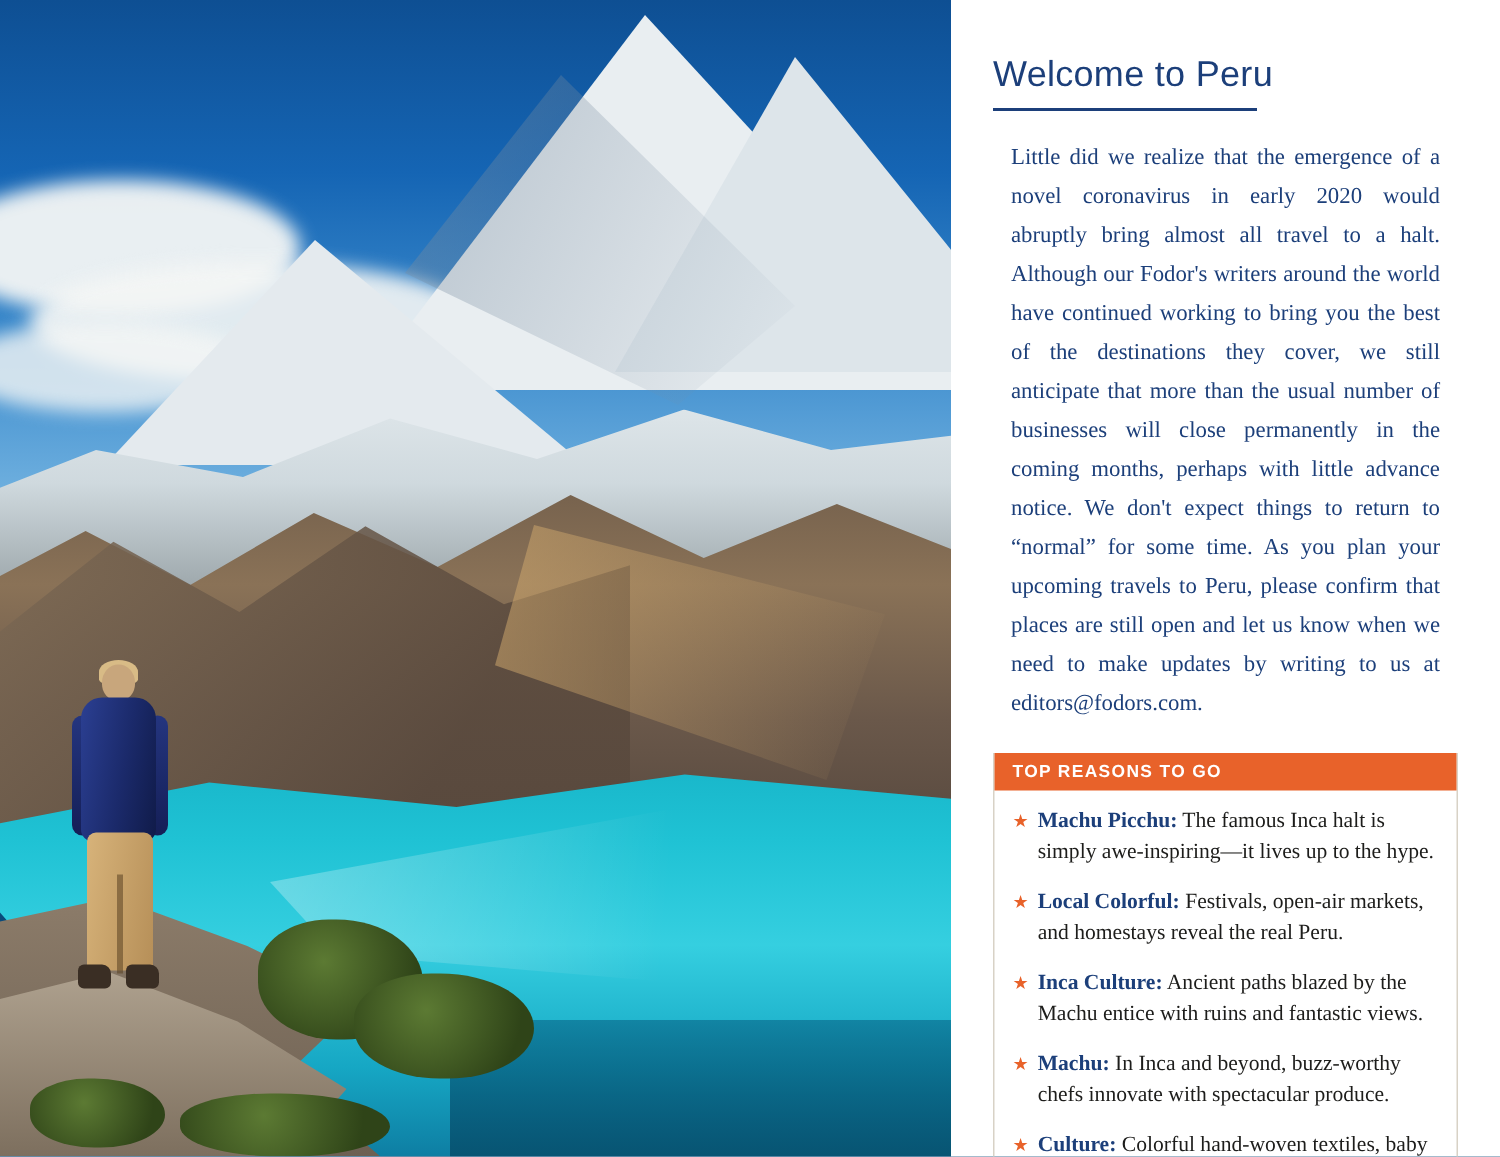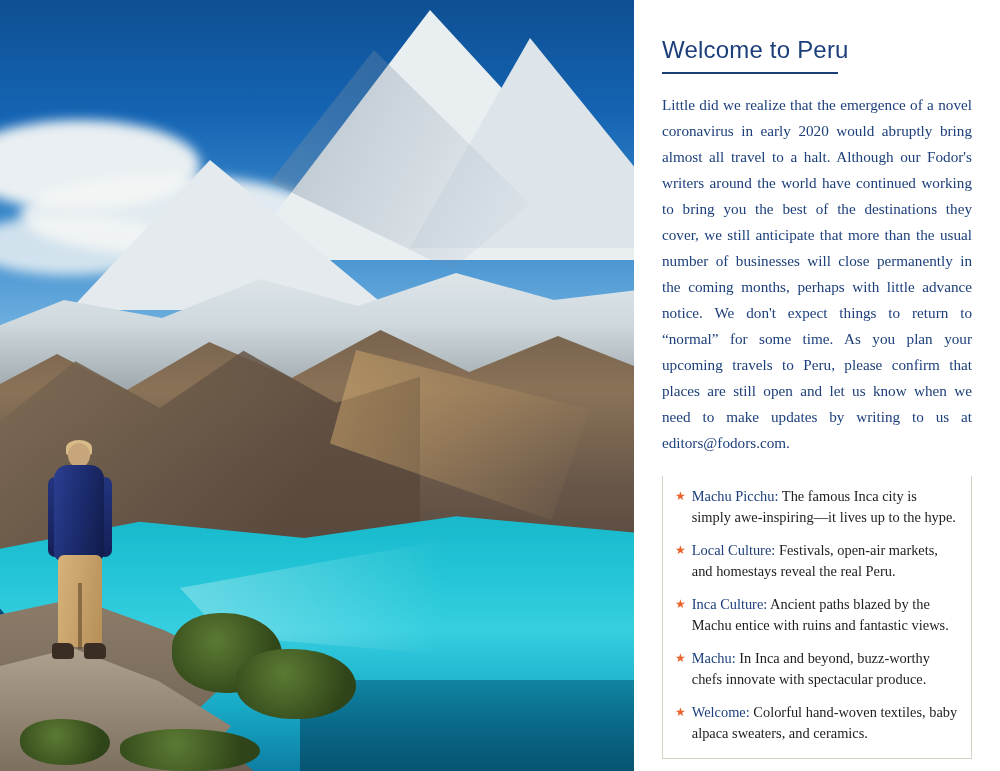--- a/index.html
+++ b/index.html
@@ -211,21 +211,21 @@
     color: #1c3f7a;
     padding-bottom: 8px;
   }
   .title-rule {
     width: 176px;
     height: 2px;
     background: #1c3f7a;
     margin: 0 0 18px 0;
   }
   p.intro {
-    margin: 0;
+    margin: 12px;
     color: #1c3f7a;
     font-size: 15.2px;
     line-height: 26px;
     text-align: justify;
     text-justify: inter-word;
     font-family: "Liberation Serif", serif;
   }
 
   .reasons {
     margin-top: 20px;
@@ -258,21 +258,21 @@
     flex: 0 0 auto;
   }
   .reason-text {
     color: #1d1d1b;
     font-size: 14.4px;
     line-height: 21px;
     font-family: "Liberation Serif", serif;
   }
   .reason-text b {
     color: #1c3f7a;
-    font-weight: normal;
+    font-weight: bold;
   }
 </style>
 </head>
 <body>
 
 <div class="page">
 
   <div class="photo">
     <div class="sky"></div>
     <div class="cloud c1"></div>
@@ -314,43 +314,44 @@
       <div class="h-boot right"></div>
     </div>
   </div>
 
   <div class="content">
     <h1 class="title">Welcome to Peru</h1>
     <div class="title-rule"></div>
     <p class="intro">Little did we realize that the emergence of a novel coronavirus in early 2020 would abruptly bring almost all travel to a halt. Although our Fodor's writers around the world have continued working to bring you the best of the destinations they cover, we still anticipate that more than the usual number of businesses will close permanently in the coming months, perhaps with little advance notice. We don't expect things to return to “normal” for some time. As you plan your upcoming travels to Peru, please confirm that places are still open and let us know when we need to make updates by writing to us at editors@fodors.com.</p>
 
     <div class="reasons">
+      <div class="reasons-head">TOP REASONS TO GO</div>
       <div class="reasons-body">
 
         <div class="reason">
           <span class="star">★</span>
-          <span class="reason-text"><b>Machu Picchu:</b><span> The famous Inca city is simply awe-inspiring—it lives up to the hype.</span></span>
-        </div>
-
-        <div class="reason">
-          <span class="star">★</span>
-          <span class="reason-text"><b>Local Culture:</b><span> Festivals, open-air markets, and homestays reveal the real Peru.</span></span>
+          <span class="reason-text"><b>Machu Picchu:</b><span> The famous Inca halt is simply awe-inspiring—it lives up to the hype.</span></span>
+        </div>
+
+        <div class="reason">
+          <span class="star">★</span>
+          <span class="reason-text"><b>Local Colorful:</b><span> Festivals, open-air markets, and homestays reveal the real Peru.</span></span>
         </div>
 
         <div class="reason">
           <span class="star">★</span>
           <span class="reason-text"><b>Inca Culture:</b><span> Ancient paths blazed by the Machu entice with ruins and fantastic views.</span></span>
         </div>
 
         <div class="reason">
           <span class="star">★</span>
           <span class="reason-text"><b>Machu:</b><span> In Inca and beyond, buzz-worthy chefs innovate with spectacular produce.</span></span>
         </div>
 
         <div class="reason">
           <span class="star">★</span>
-          <span class="reason-text"><b>Welcome:</b><span> Colorful hand-woven textiles, baby alpaca sweaters, and ceramics.</span></span>
+          <span class="reason-text"><b>Culture:</b><span> Colorful hand-woven textiles, baby alpaca sweaters, and ceramics.</span></span>
         </div>
 
       </div>
     </div>
   </div>
 </div>
 
 </body></html>

